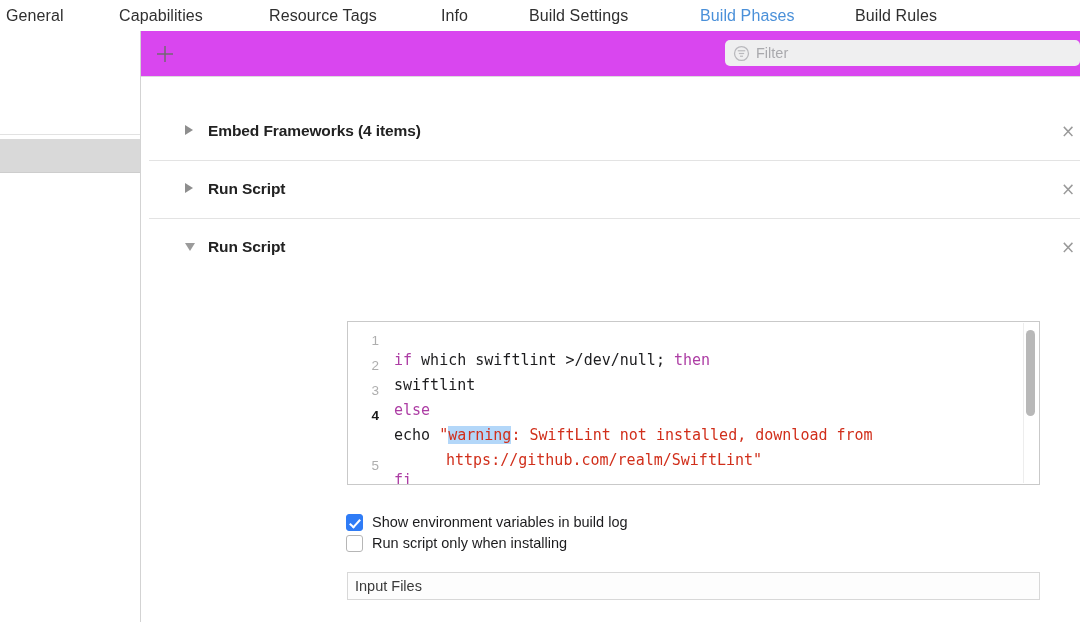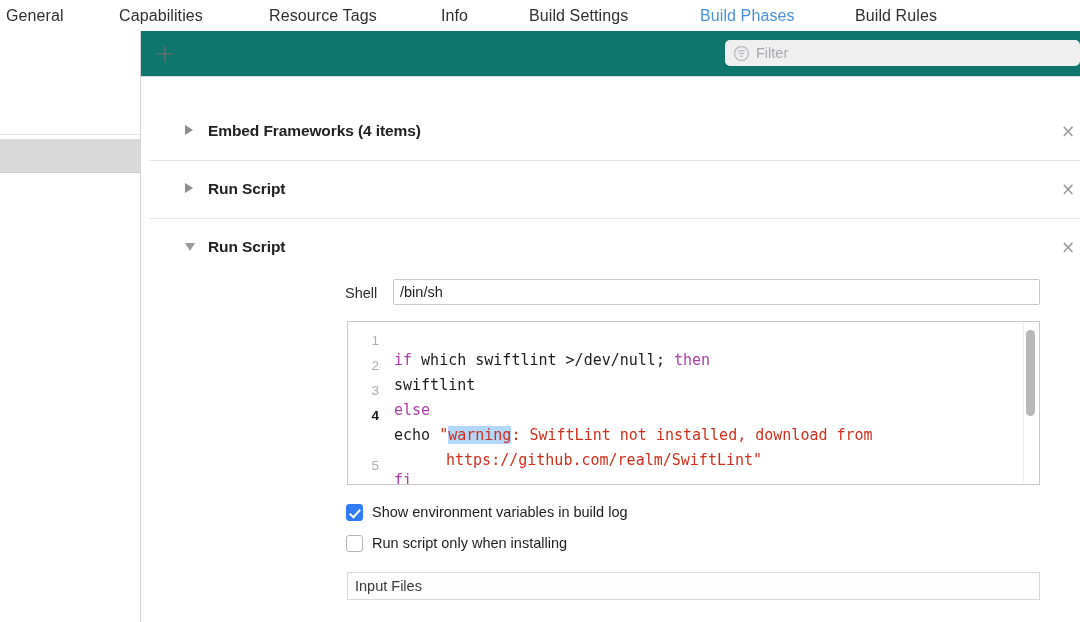--- a/index.html
+++ b/index.html
@@ -72,21 +72,21 @@
     height: 591px;
     background: #ffffff;
   }
 
   
   .toolbar {
     position: absolute;
     left: 0; top: 0;
     width: 939px; height: 45px;
     border-bottom: 1px solid #dcdcdc;
-    background: #0f766e;
+    background: #d946ef;
   }
   .plus-btn {
     position: absolute;
     left: 12px; top: 11px;
     width: 24px; height: 24px;
     cursor: default;
     color: #6b6b6b;
   }
   .plus-btn svg { display: block; }
   .filter-field {
@@ -368,24 +368,20 @@
   <div class="phase" style="top:161px;border-bottom:none;">
     <div class="phase-header">
       <div class="tri open" style="top:25px;"></div>
       <div class="phase-title">Run Script</div>
       <div class="close-x" style="top:20px;">×</div>
     </div>
   </div>
 
   <div class="phase-body">
 
-    <div class="shell-row">
-      <div class="shell-label">Shell</div>
-      <input class="shell-input" type="text" value="/bin/sh" style="">
-    </div>
 
     <div class="code-box">
       <div class="code-inner">
         <div class="gutter">
           <div class="ln" style="top:6px;">1</div>
           <div class="ln" style="top:31px;">2</div>
           <div class="ln" style="top:56px;">3</div>
           <div class="ln current" style="top:81px;">4</div>
           <div class="ln" style="top:131px;">5</div>
         </div>
@@ -396,21 +392,21 @@
           <div class="cl" style="top:79px;"><span>echo </span><span class="str">"</span><span class="str sel">warning</span><span class="str">: SwiftLint not installed, download from</span></div>
           <div class="cl" style="top:104px;left:52px;"><span class="str">https://github.com/realm/SwiftLint"</span></div>
           <div class="cl" style="top:124px;"><span class="kw">fi</span></div>
         </div>
         <div class="code-scroll-track">
           <div class="code-scroll-thumb"></div>
         </div>
       </div>
     </div>
 
-    <div class="checkrow" style="top:237px;text-align:right;">
+    <div class="checkrow" style="top:247px;text-align:right;">
       <div class="cbox on"></div>
       <span class="checklabel">Show environment variables in build log</span>
     </div>
     <div class="checkrow" style="top:268px;">
       <div class="cbox off"></div>
       <span class="checklabel">Run script only when installing</span>
     </div>
 
     <div class="files-header">
       <span class="files-header-label">Input Files</span>

